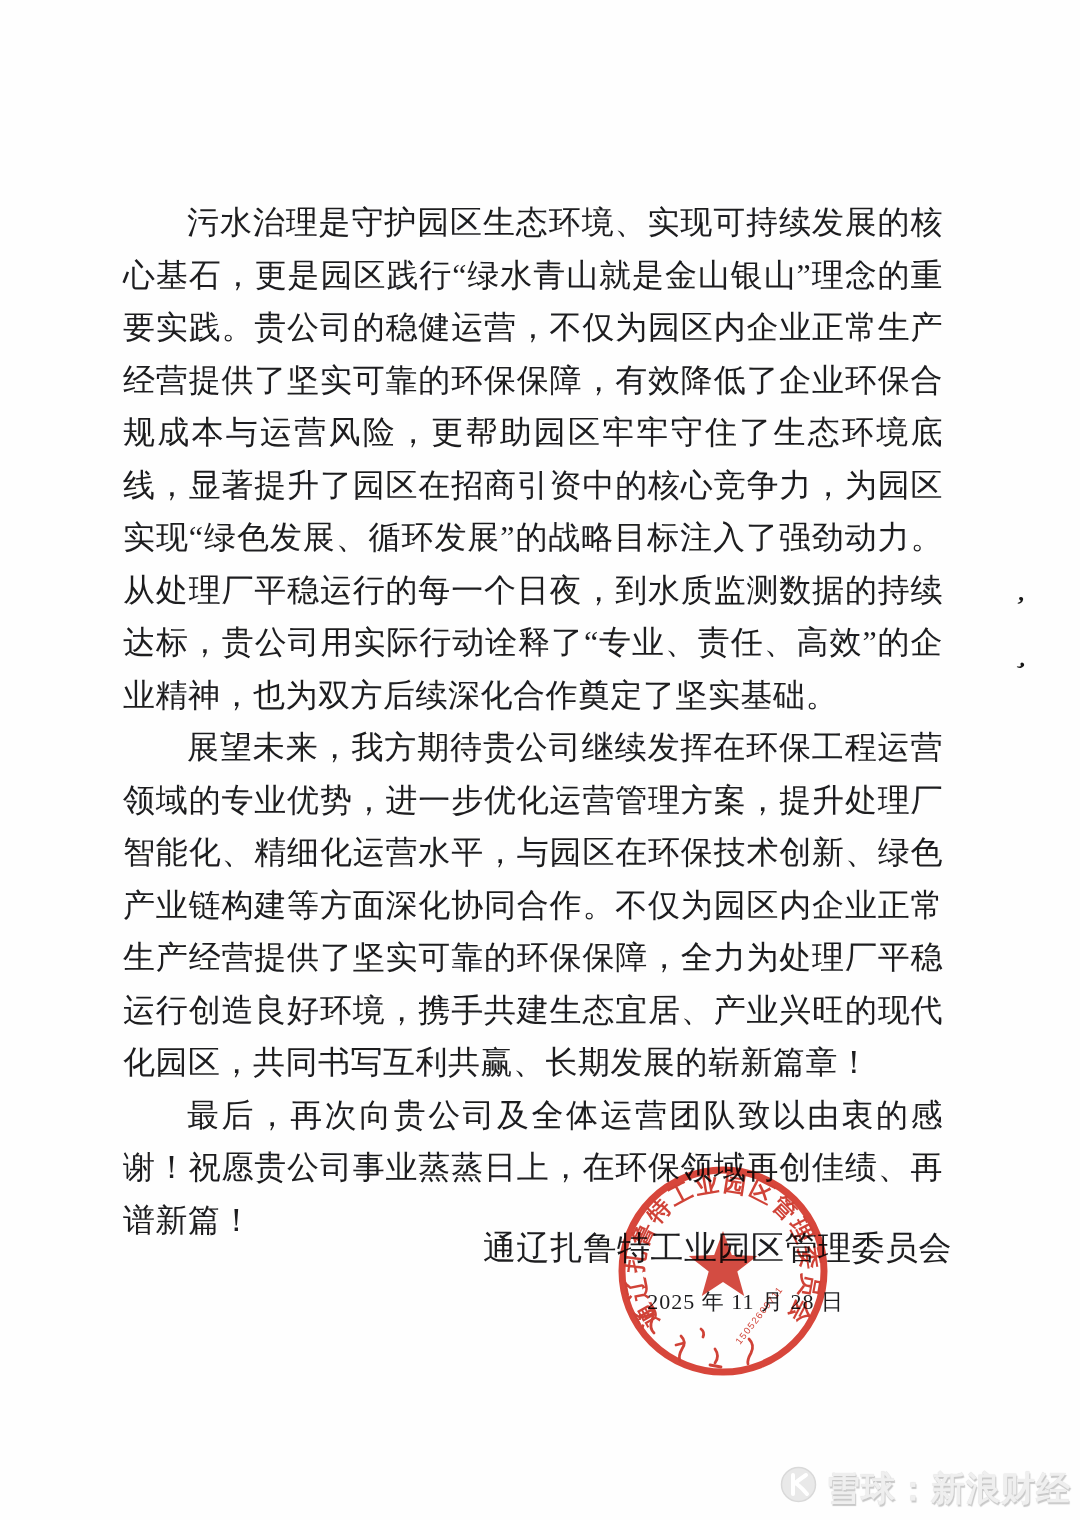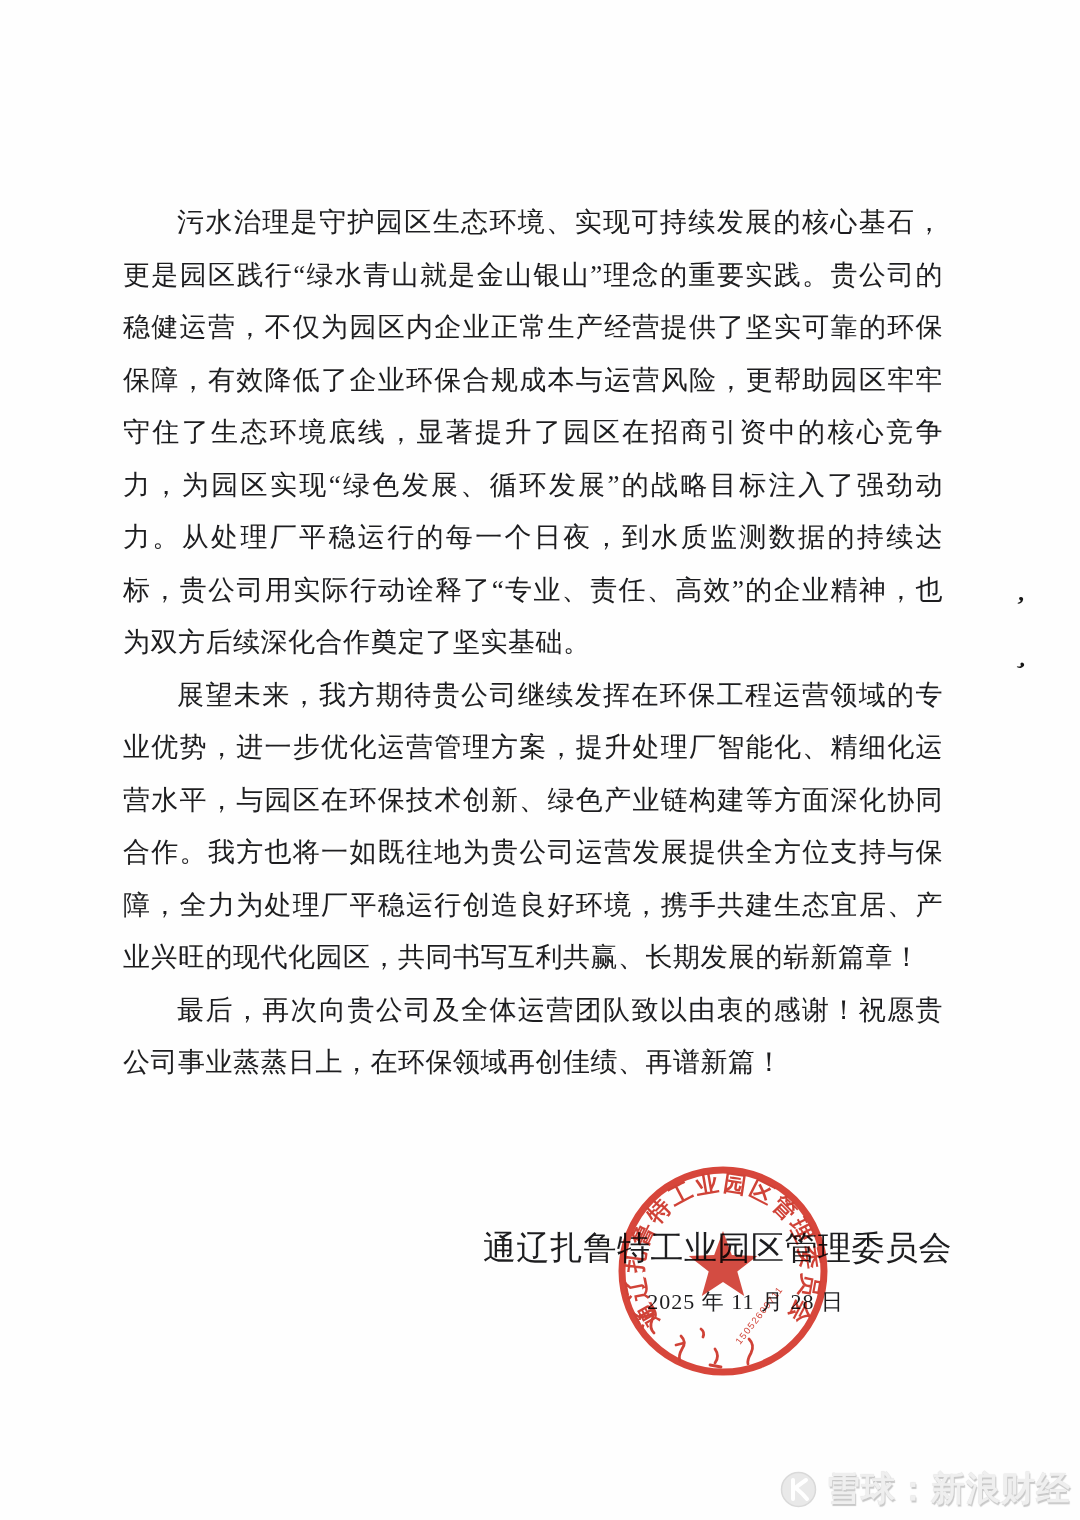--- a/index.html
+++ b/index.html
@@ -17,21 +17,21 @@
   }
   .doc-body {
     position: absolute;
     left: 123px;
     top: 196px;
     width: 820px;
   }
   .doc-body p {
     margin: 0;
     padding: 0;
-    font-size: 27px;
+    font-size: 32px;
     line-height: 52.5px;
     color: #1d1d1f;
     text-align: justify;
     text-justify: inter-ideograph;
     text-indent: 2em;
     letter-spacing: 0.5px;
   }
   .signature-line {
     position: absolute;
     top: 1226px;
@@ -66,41 +66,40 @@
     color: #161616;
     transform: rotate(8deg);
   }
   .stray-mark.m1 { left: 1016px; top: 592px; }
   .stray-mark.m2 { left: 1014px; top: 656px; transform: rotate(40deg); }
   .watermark {
     position: absolute;
     left: 780px;
     top: 1466px;
     display: flex;
-    align-items: center;
     gap: 9px;
   }
   .watermark .wm-text {
     font-family: "Liberation Sans", sans-serif;
     font-size: 34px;
     font-weight: bold;
     color: #efefef;
     text-shadow: 1px 2px 1px #c8c8c8, 0 0 1px #d8d8d8;
     letter-spacing: 1px;
     white-space: nowrap;
   }
 </style>
 </head>
 <body>
 
 <div class="page">
 
   <div class="doc-body">
     <p>污水治理是守护园区生态环境、实现可持续发展的核心基石，更是园区践行“绿水青山就是金山银山”理念的重要实践。贵公司的稳健运营，不仅为园区内企业正常生产经营提供了坚实可靠的环保保障，有效降低了企业环保合规成本与运营风险，更帮助园区牢牢守住了生态环境底线，显著提升了园区在招商引资中的核心竞争力，为园区实现“绿色发展、循环发展”的战略目标注入了强劲动力。从处理厂平稳运行的每一个日夜，到水质监测数据的持续达标，贵公司用实际行动诠释了“专业、责任、高效”的企业精神，也为双方后续深化合作奠定了坚实基础。</p>
-    <p>展望未来，我方期待贵公司继续发挥在环保工程运营领域的专业优势，进一步优化运营管理方案，提升处理厂智能化、精细化运营水平，与园区在环保技术创新、绿色产业链构建等方面深化协同合作。我方也将一如既往地为贵公司运营发展提供全方位支持与保障，全力为处理厂平稳运行创造良好环境，携手共建生态宜居、产业兴旺的现代化园区，共同书写互利共赢、长期发展的崭新篇章！</p>
+    <p>展望未来，我方期待贵公司继续发挥在环保工程运营领域的专业优势，进一步优化运营管理方案，提升处理厂智能化、精细化运营水平，与园区在环保技术创新、绿色产业链构建等方面深化协同合作。不仅为园区内企业正常生产经营提供了坚实可靠的环保保障，全力为处理厂平稳运行创造良好环境，携手共建生态宜居、产业兴旺的现代化园区，共同书写互利共赢、长期发展的崭新篇章！</p>
     <p>最后，再次向贵公司及全体运营团队致以由衷的感谢！祝愿贵公司事业蒸蒸日上，在环保领域再创佳绩、再谱新篇！</p>
   </div>
 
   <div class="signature-line">通辽扎鲁特工业园区管理委员会</div>
   <div class="date-line">2025 年 11 月 28 日</div>
 
   <svg class="seal" viewBox="0 0 240 240">
     <defs>
       <path id="sealArc" d="M 58.7 171.4 A 80 80 0 1 1 181.3 171.4" fill="none"></path>
     </defs>

